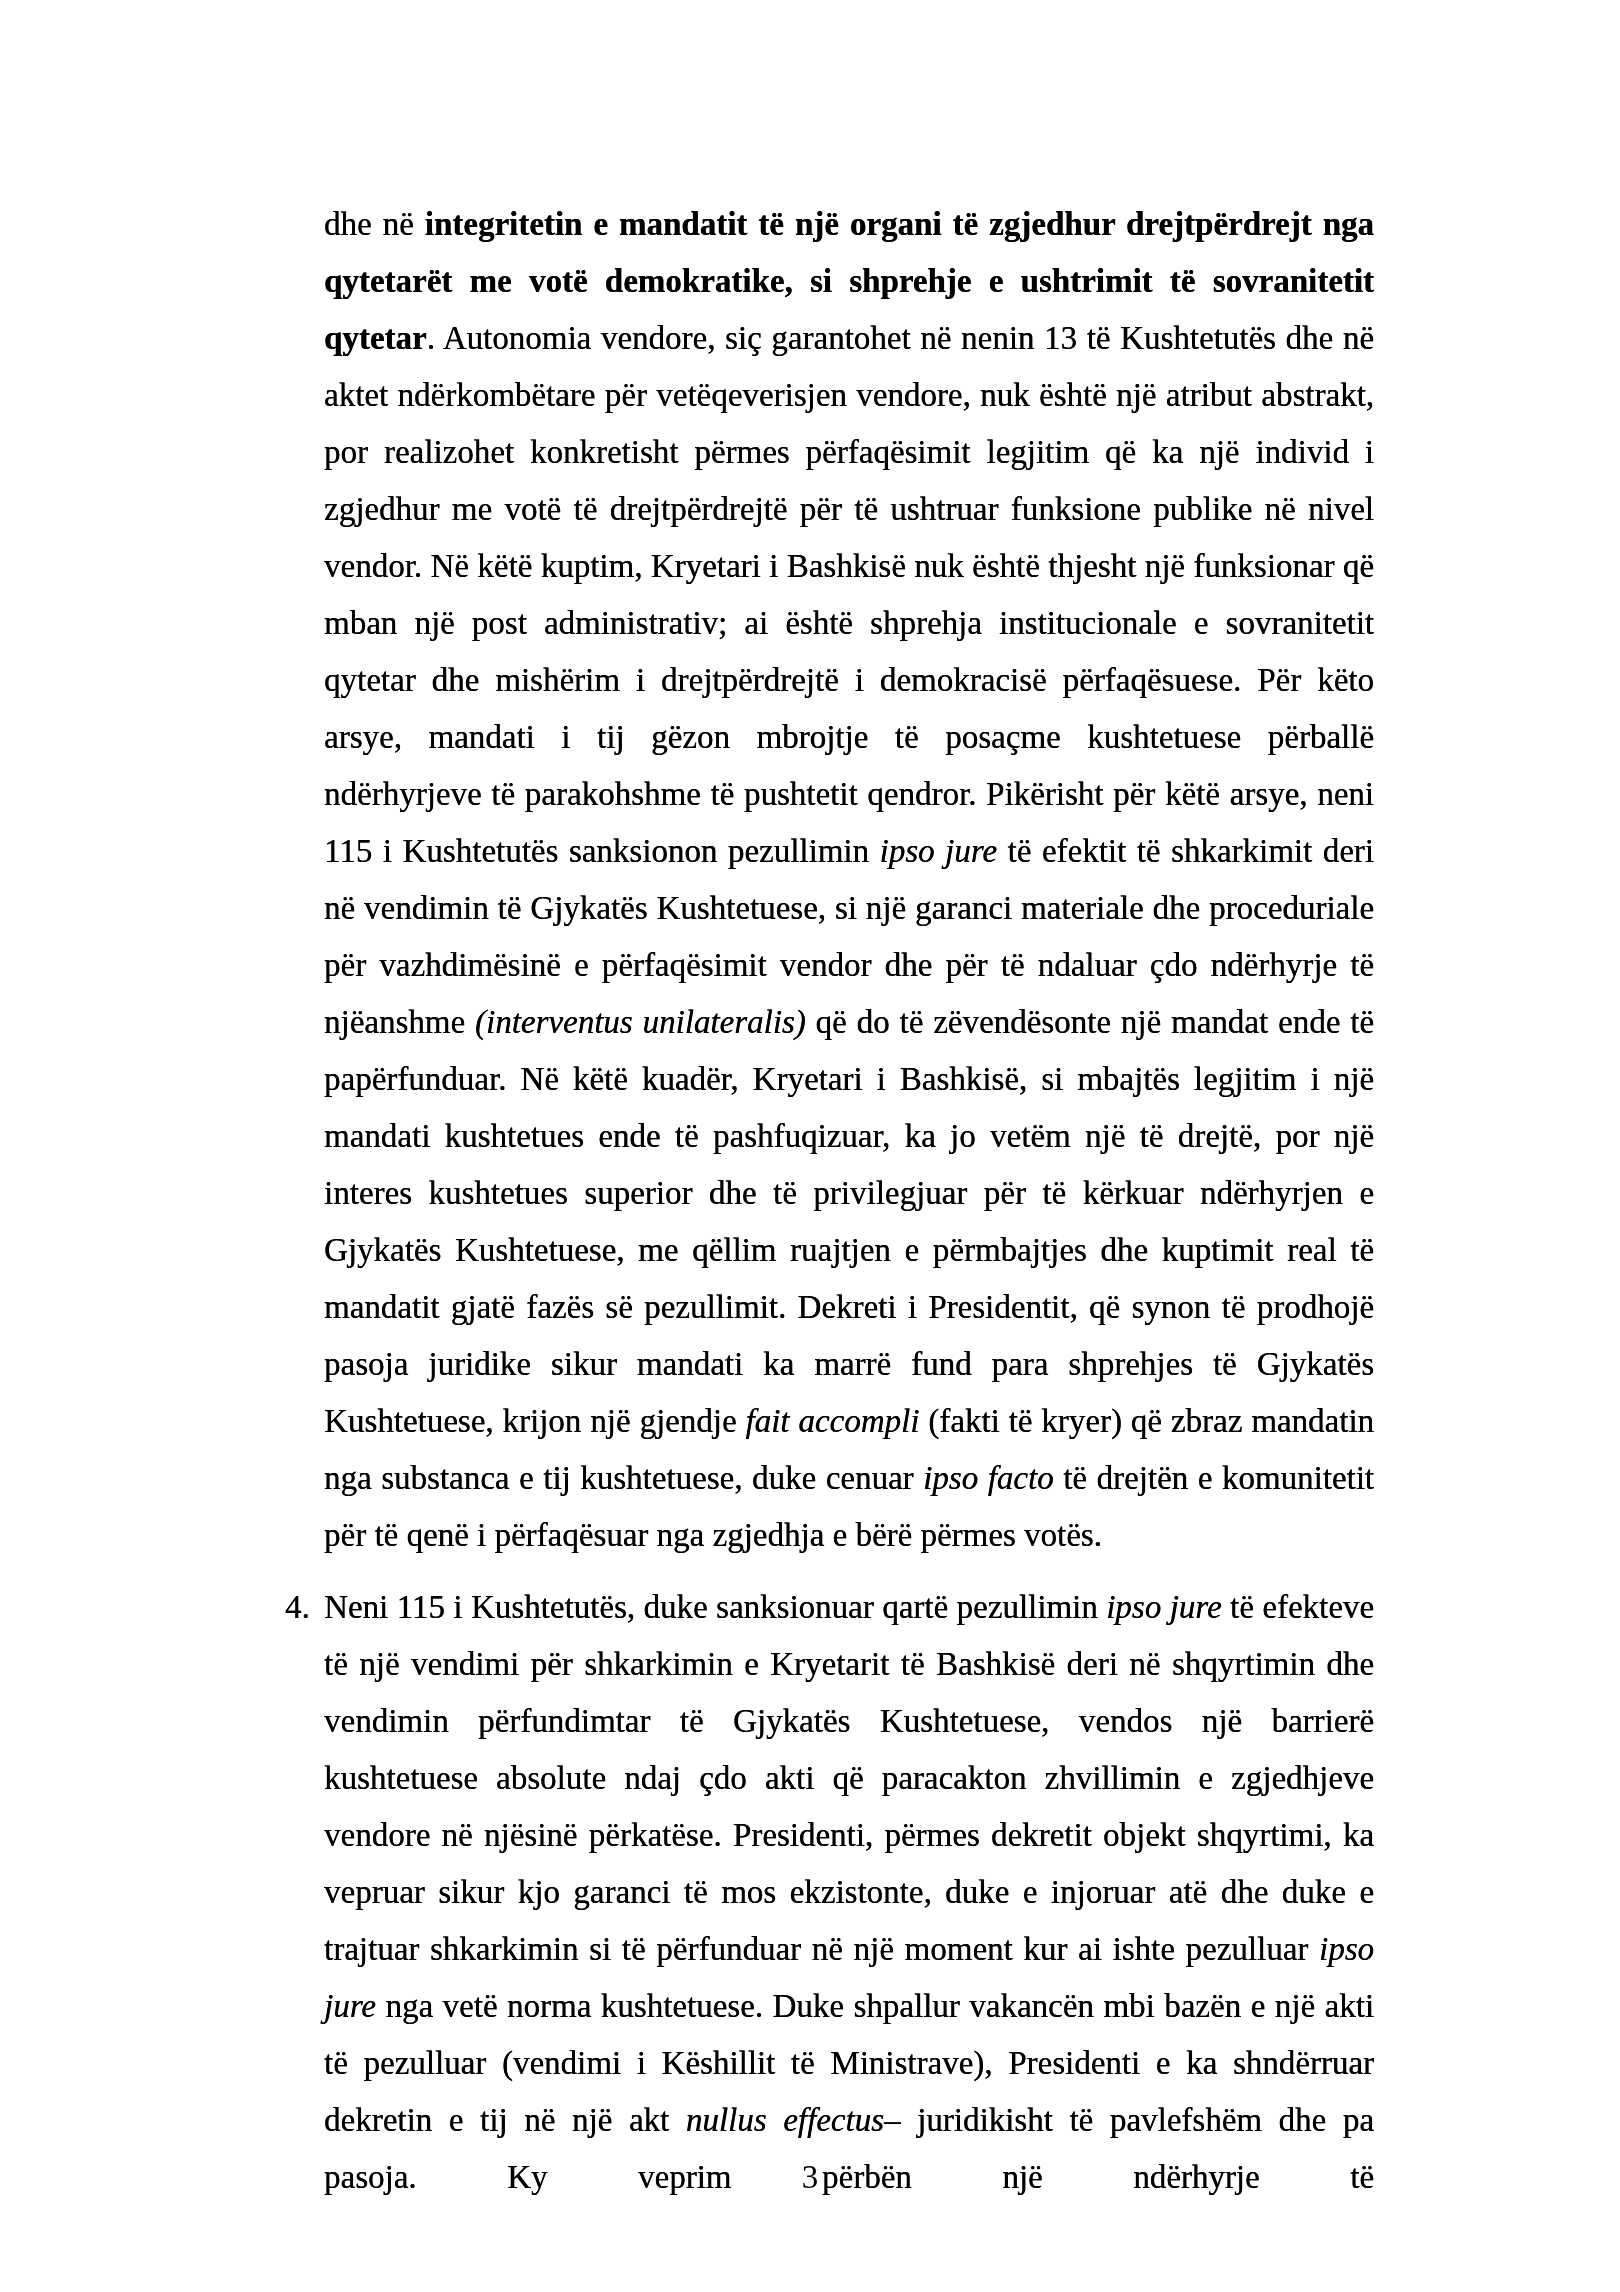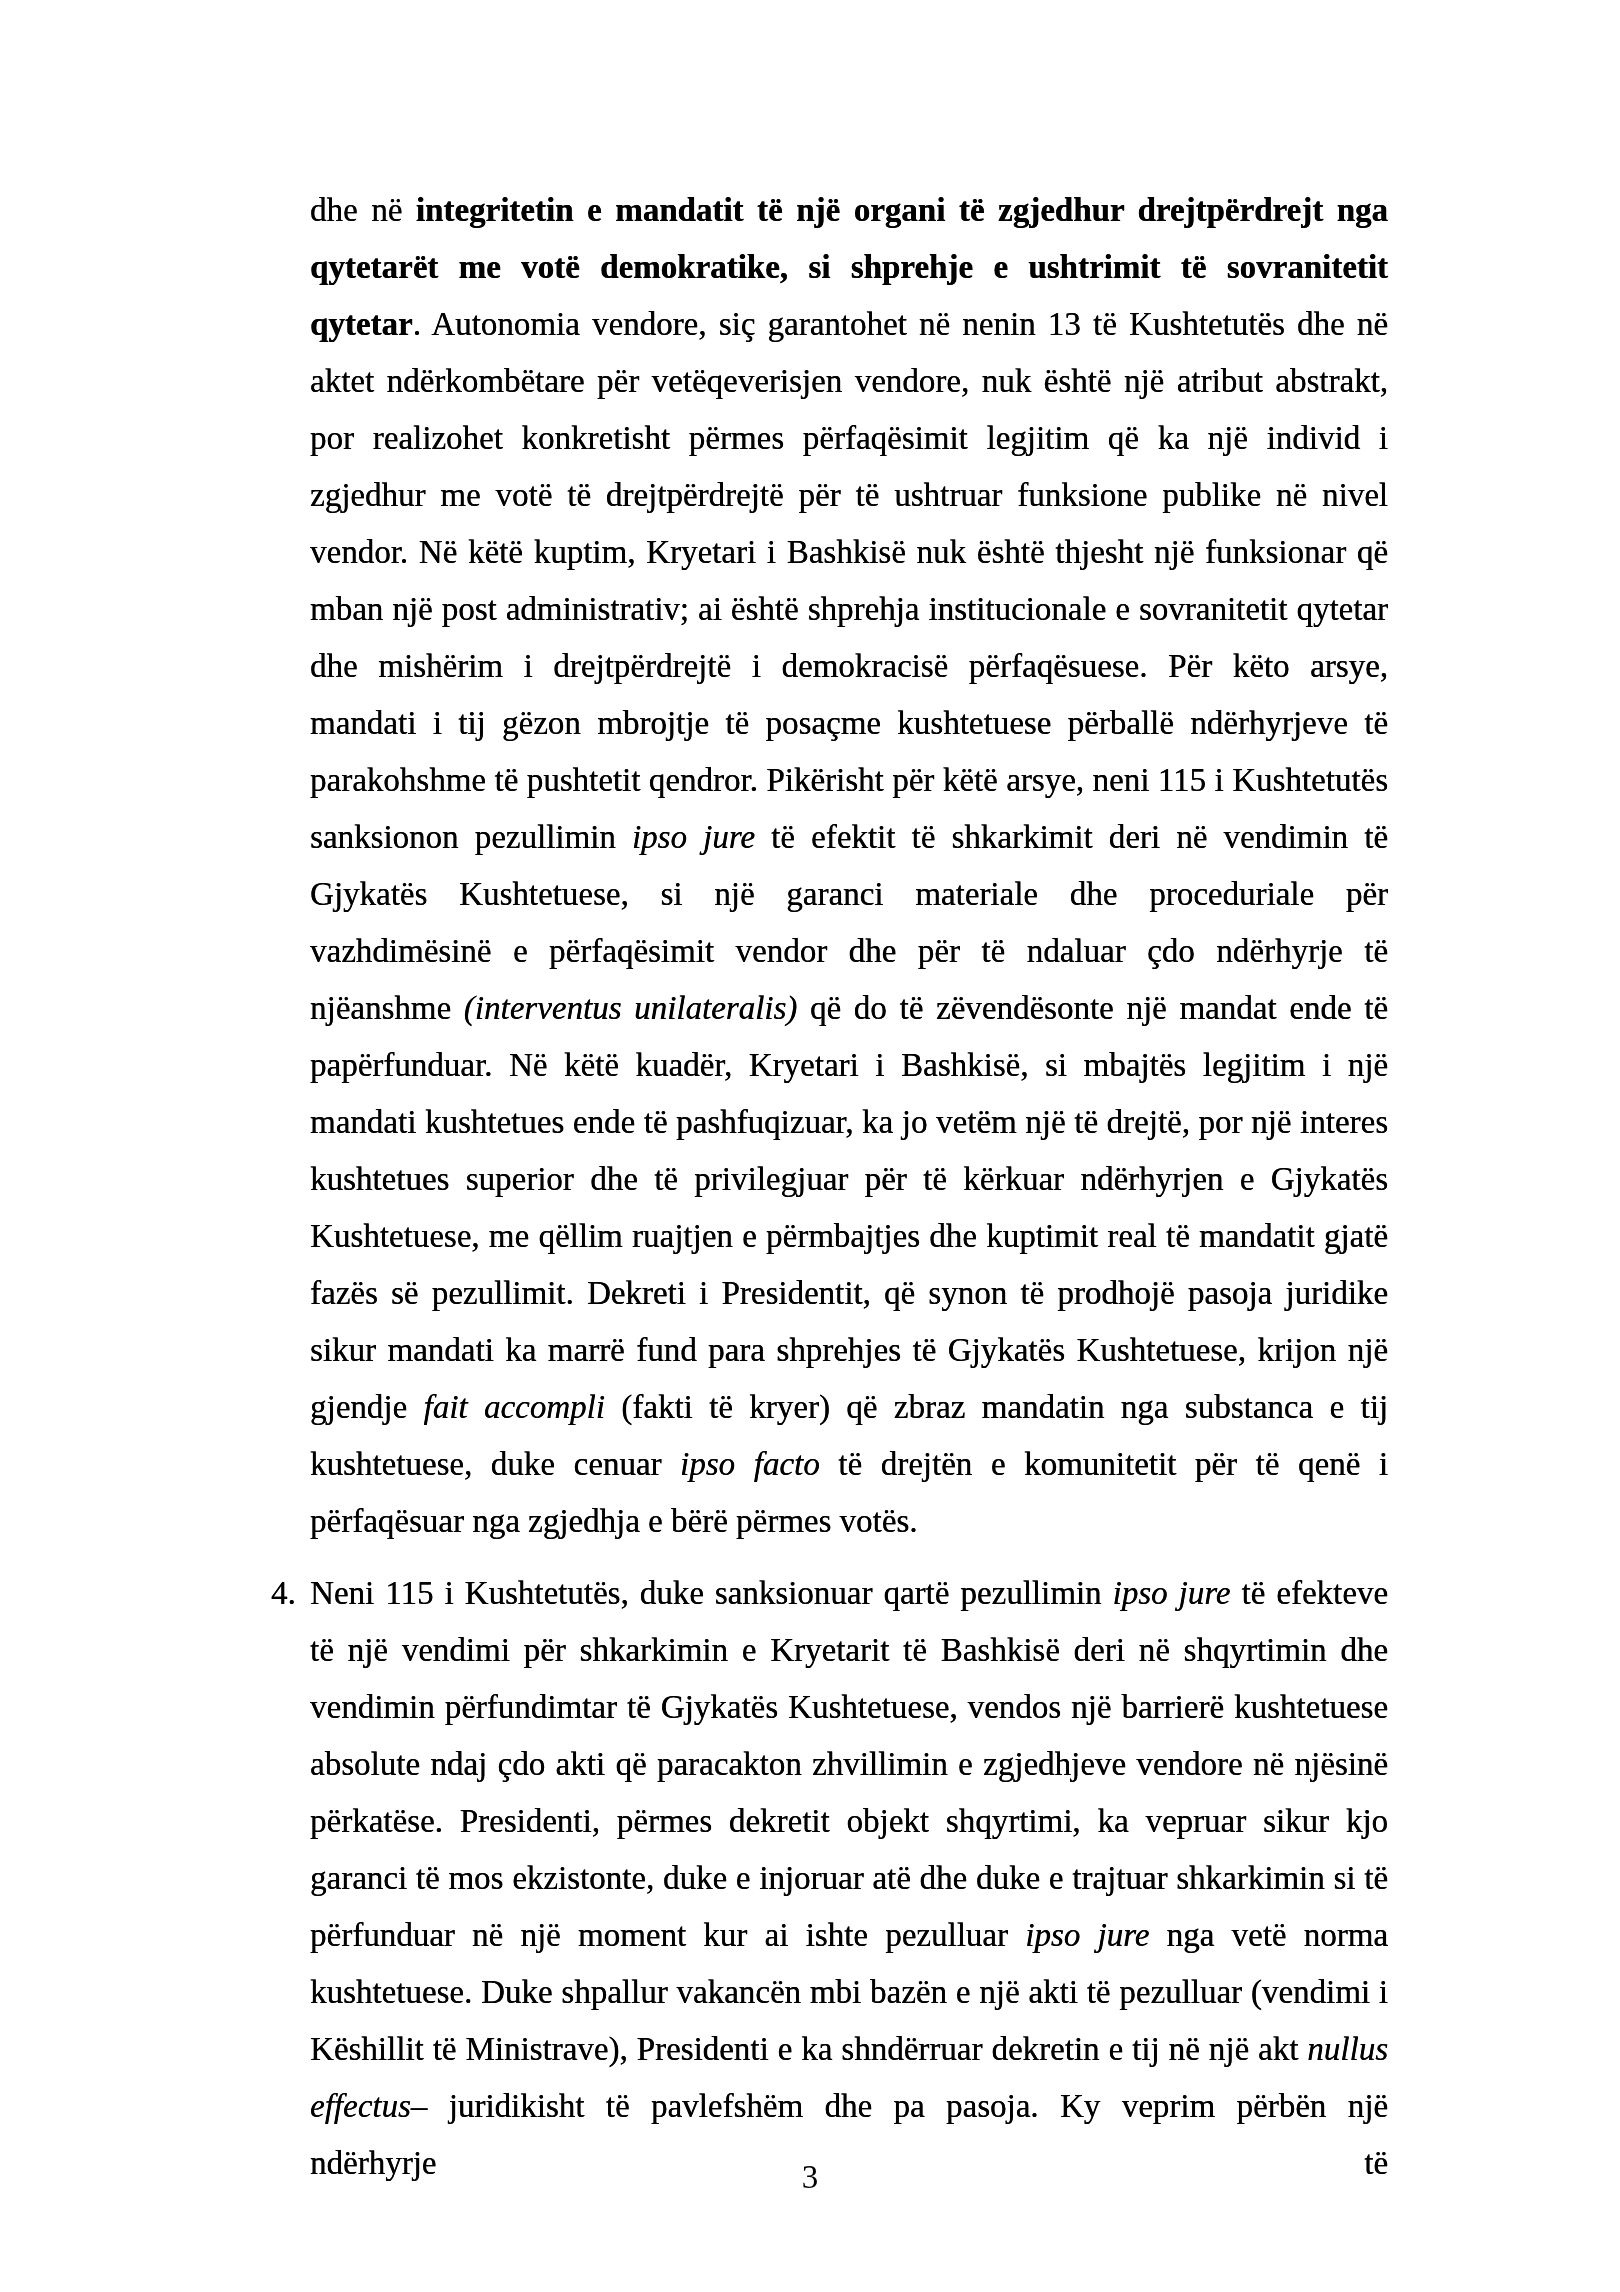--- a/index.html
+++ b/index.html
@@ -22,21 +22,21 @@
     top: 182px;
     width: 1078px;
     font-size: 33px;
     line-height: 57px;
     text-align: justify;
     hyphens: none;
     -webkit-hyphens: none;
     text-shadow: 0.3px 0 0 currentColor; 
   }
   .para {
-    margin: 0;
+    margin: 14px;
     padding: 0;
   }
   .para.numbered {
     margin-top: 15px;
     position: relative;
   }
   .para.justify-last {
     text-align-last: justify;
   }
   .num {

